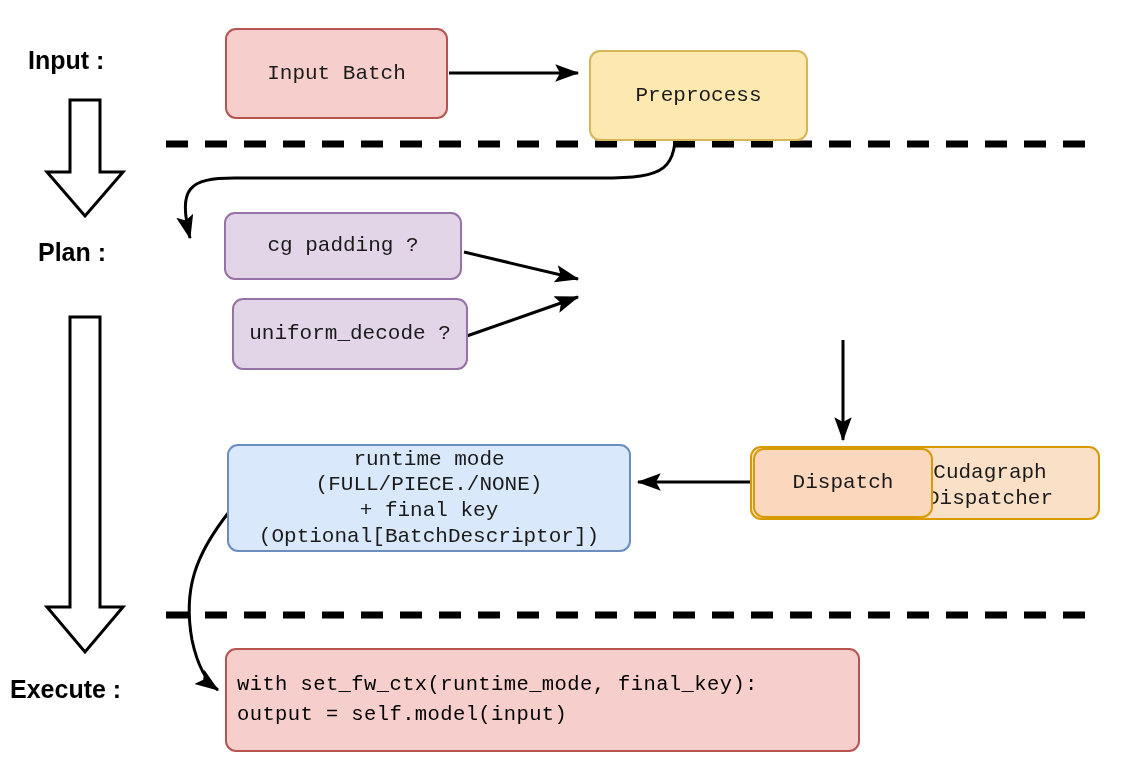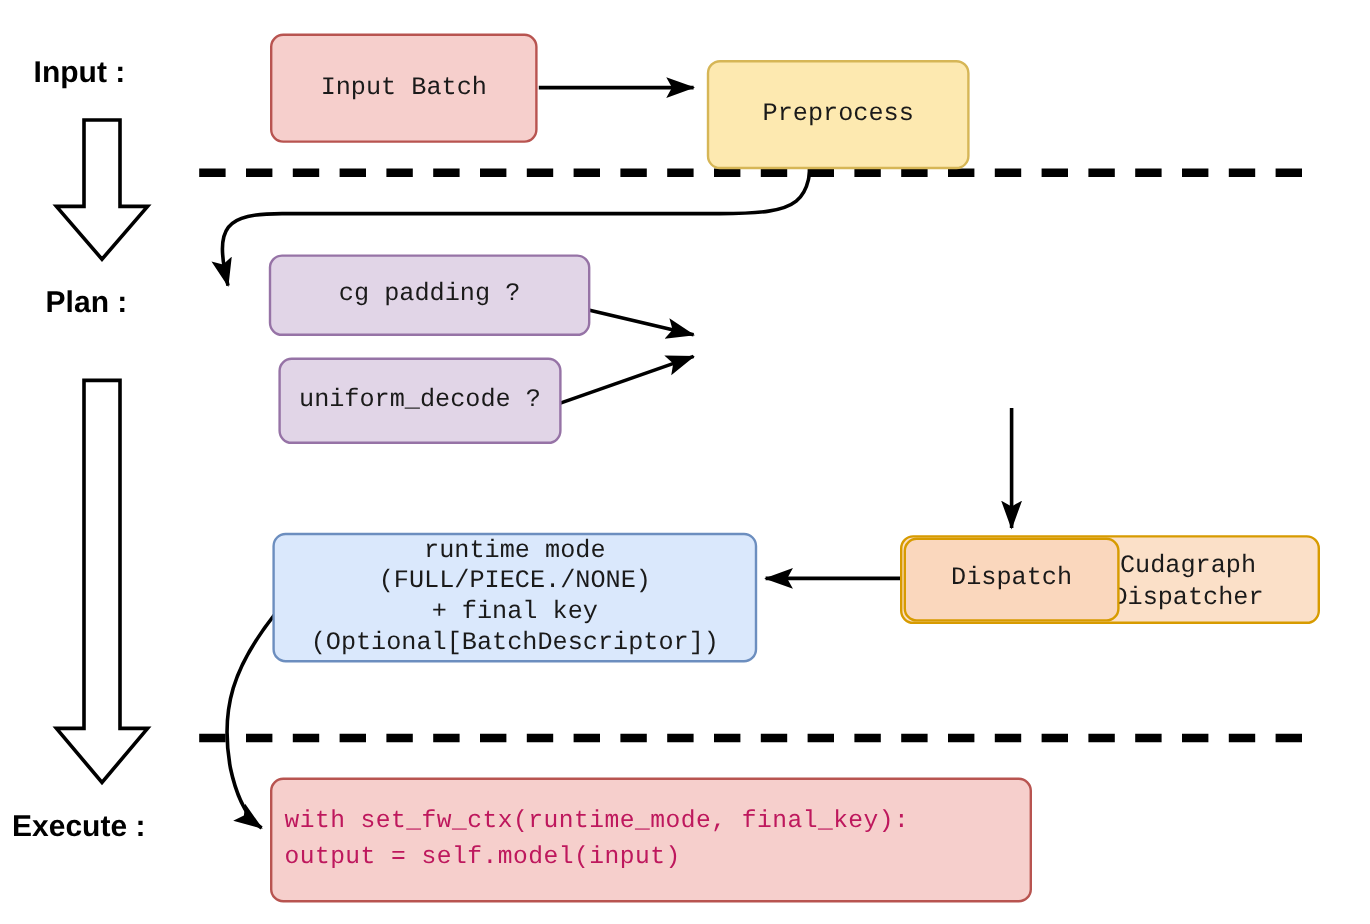--- a/index.html
+++ b/index.html
@@ -50,21 +50,21 @@
   .node-text {
     display: block;
     white-space: pre-line;
   }
   .node-code {
     font-family: "Liberation Mono", monospace;
     font-size: 20.5px;
     text-align: left;
     justify-content: flex-start;
     align-items: center;
-    color: #be185d;
+    color: #000000;
     line-height: 1.45;
     padding-left: 10px;
     letter-spacing: 0.4px;
   }
   .node-pink-input {
     background: #f6cfcc;
     border-color: #b85450;
   }
   .node-yellow {
     background: #fde9b0;
@@ -144,21 +144,21 @@
   <div class="stage-label" style="left:10px; top:675px;">Execute :</div>
 
   <div class="node node-pink-input" style="left:225px; top:28px; width:223px; height:91px;">
     <span class="node-text">Input Batch</span>
   </div>
 
   <div class="node node-yellow" style="left:589px; top:28px; width:219px; height:91px;margin-top:22px;">
     <span class="node-text">Preprocess</span>
   </div>
 
-  <div class="node node-purple" style="left:224px; top:212px; width:268px; height:68px;">
+  <div class="node node-purple" style="left:224px; top:212px; width:238px; height:68px;">
     <span class="node-text">cg padding ?</span>
   </div>
 
   <div class="node node-purple" style="left:232px; top:298px; width:236px; height:72px;">
     <span class="node-text">uniform_decode ?</span>
   </div>
 
 
   <div class="node node-blue" style="left:227px; top:444px; width:404px; height:108px;">
     <span class="node-text">runtime mode (FULL/PIECE./NONE)

